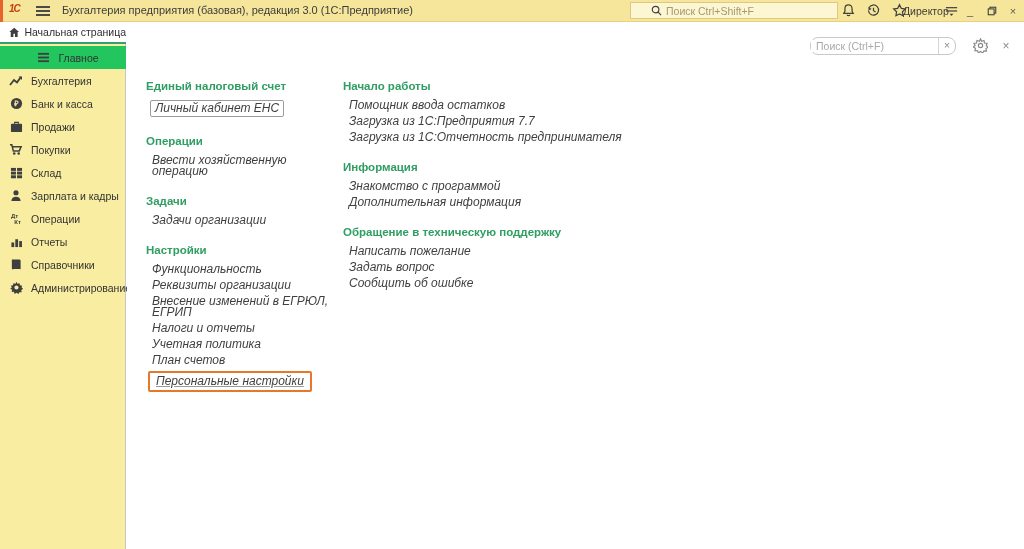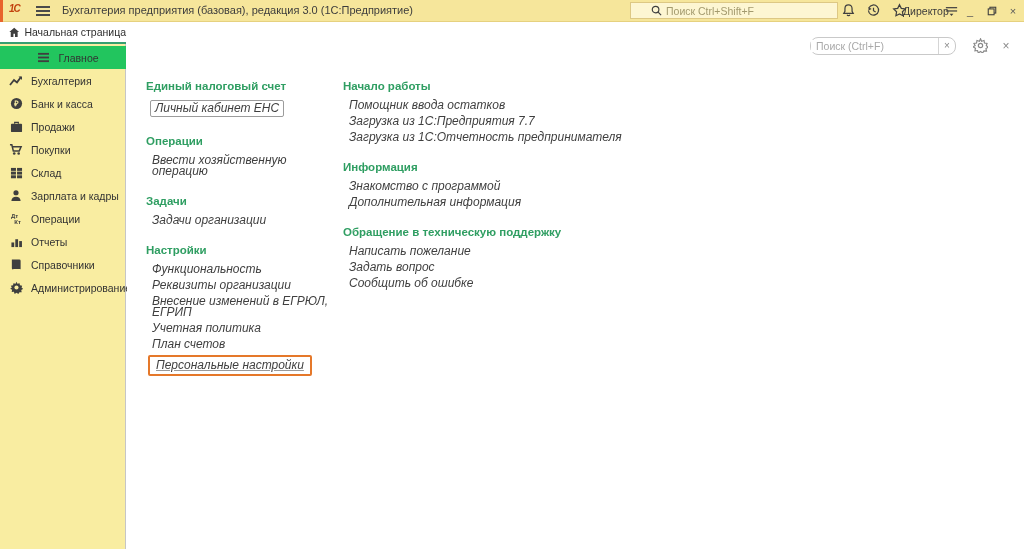--- a/index.html
+++ b/index.html
@@ -278,20 +278,21 @@
       <ul>
         <li><a>Задачи организации</a></li>
       </ul>
     </div>
     <div class="sec">
       <div class="sec-title">Настройки</div>
       <ul>
         <li><a>Функциональность</a></li>
         <li><a>Реквизиты организации</a></li>
         <li><a>Внесение изменений в ЕГРЮЛ, ЕГРИП</a></li>
+        <li><a>Налоги и отчеты</a></li>
         <li><a>Учетная политика</a></li>
         <li><a>План счетов</a></li>
         <li>
           <span class="hl-wrap">
             <a>Персональные настройки</a>
           </span>
         </li>
       </ul>
     </div>
   </div>

